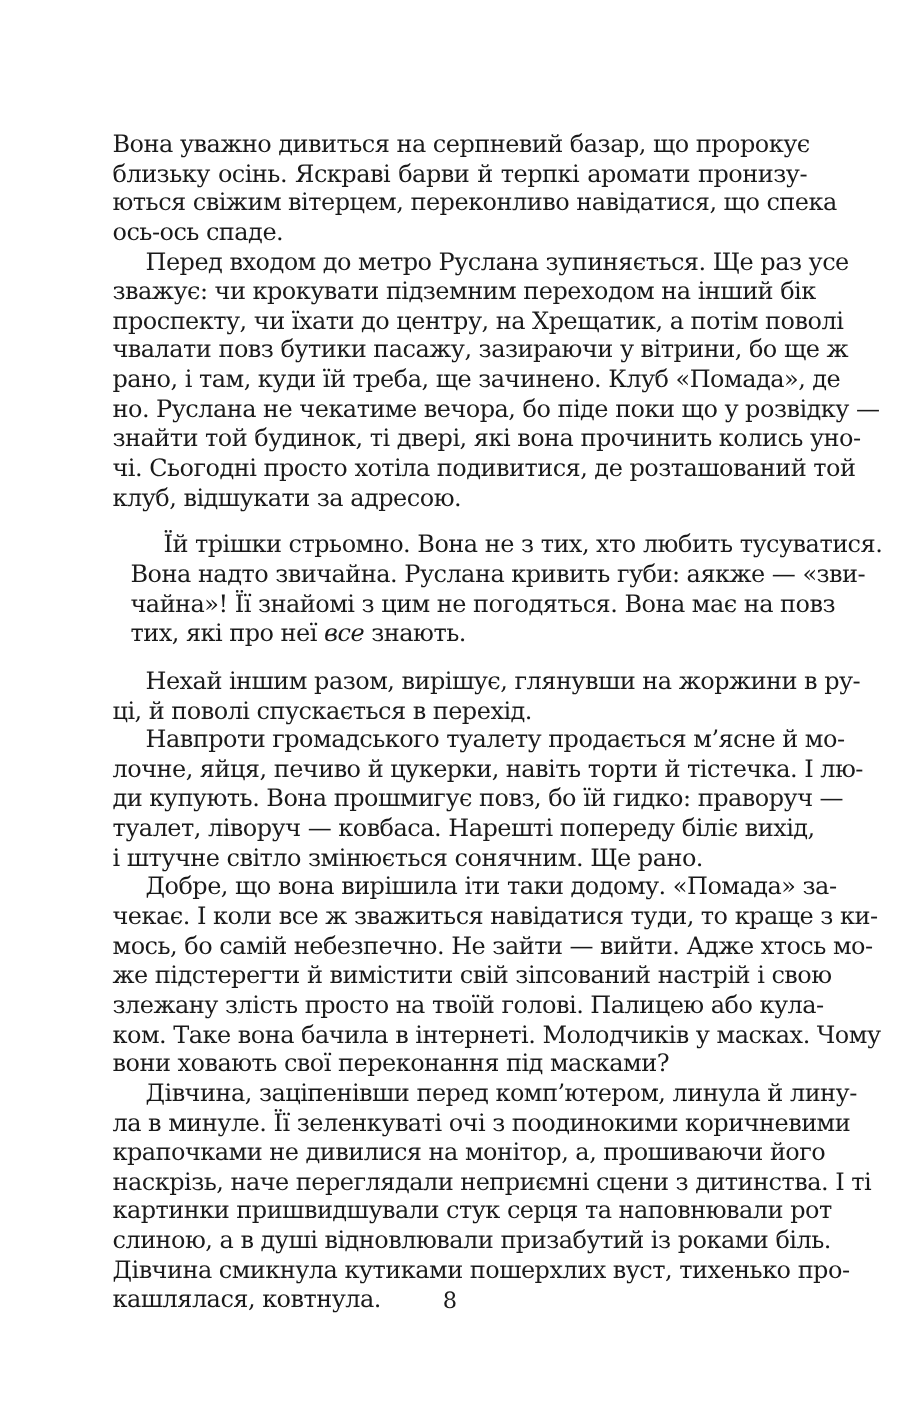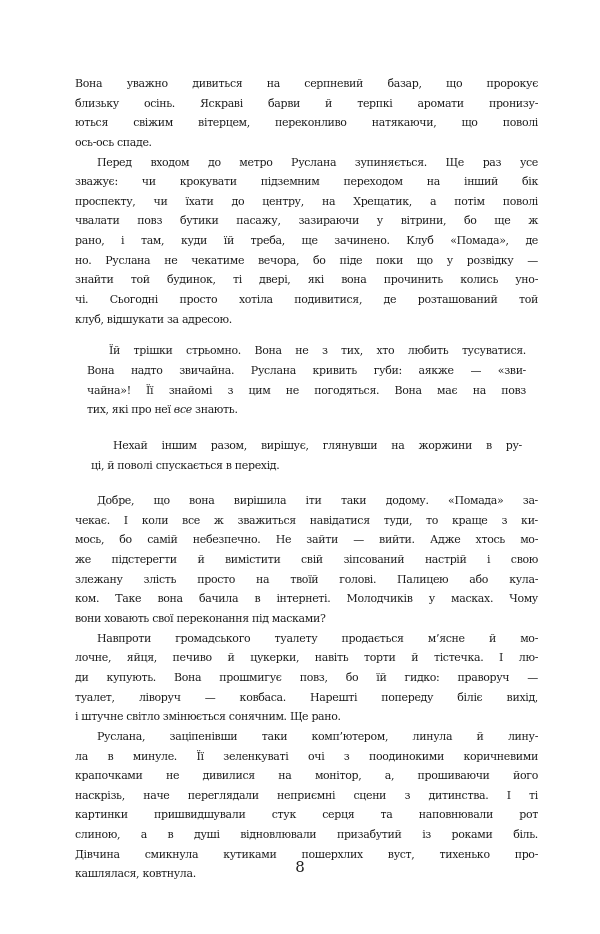--- a/index.html
+++ b/index.html
@@ -1,80 +1,80 @@
 <!DOCTYPE html>
 <html><head>
 <meta charset="utf-8">
 <style>
   html, body { margin: 0; padding: 0; background: #ffffff; }
   body { width: 600px; height: 934px; position: relative; overflow: hidden; }
   .page {
-    position: absolute; left: 75px; top: 74px; width: 463px;
+    position: absolute; left: 75px; top: 86px; width: 463px;
     font-family: "DejaVu Serif", "Liberation Serif", serif;
-    font-size: 11px; line-height: 19.65px; color: #1a1a1a;
+    font-size: 16px; line-height: 19.65px; color: #1a1a1a;
     text-align: justify; letter-spacing: -0.35px;
   }
   .line { display: block; white-space: nowrap; text-align-last: justify; text-align: justify; height: 19.65px; }
   .line.last { text-align-last: left; }
   .line.indent { padding-left: 22px; }
   .page-number {
     position: absolute; top: 858px; left: 0; width: 600px; text-align: center;
     font-family: "DejaVu Serif", "Liberation Serif", serif; font-size: 15px; color: #1a1a1a;
   }
   em { font-style: italic; }
 </style>
 </head>
 <body>
 
 <div class="page">
   <p style="margin:0">
     <span class="line">Вона уважно дивиться на серпневий базар, що пророкує</span>
     <span class="line">близьку осінь. Яскраві барви й терпкі аромати пронизу-</span>
-    <span class="line">ються свіжим вітерцем, переконливо натякаючи, що поволі</span>
+    <span class="line">ються свіжим вітерцем, переконливо навідатися, що спека</span>
     <span class="line last">ось-ось спаде.</span>
   </p>
   <p style="margin:0">
     <span class="line indent">Перед входом до метро Руслана зупиняється. Ще раз усе</span>
     <span class="line">зважує: чи крокувати підземним переходом на інший бік</span>
     <span class="line">проспекту, чи їхати до центру, на Хрещатик, а потім поволі</span>
     <span class="line">чвалати повз бутики пасажу, зазираючи у вітрини, бо ще ж</span>
     <span class="line">рано, і там, куди їй треба, ще зачинено. Клуб «Помада», де</span>
     <span class="line">но. Руслана не чекатиме вечора, бо піде поки що у розвідку —</span>
     <span class="line">знайти той будинок, ті двері, які вона прочинить колись уно-</span>
     <span class="line">чі. Сьогодні просто хотіла подивитися, де розташований той</span>
     <span class="line last">клуб, відшукати за адресою.</span>
   </p>
   <p style="margin:12px">
     <span class="line indent">Їй трішки стрьомно. Вона не з тих, хто любить тусуватися.</span>
     <span class="line">Вона надто звичайна. Руслана кривить губи: аякже — «зви-</span>
     <span class="line">чайна»! Її знайомі з цим не погодяться. Вона має на повз</span>
     <span class="line last"><span>тих, які про неї </span><em>все</em><span> знають.</span></span>
   </p>
-  <p style="margin:16px">
+  <p style="margin:0">
     <span class="line indent">Нехай іншим разом, вирішує, глянувши на жоржини в ру-</span>
     <span class="line last">ці, й поволі спускається в перехід.</span>
+  </p>
+  <p style="margin:0">
+    <span class="line indent">Навпроти громадського туалету продається м’ясне й мо-</span>
+    <span class="line">лочне, яйця, печиво й цукерки, навіть торти й тістечка. І лю-</span>
+    <span class="line">ди купують. Вона прошмигує повз, бо їй гидко: праворуч —</span>
+    <span class="line">туалет, ліворуч — ковбаса. Нарешті попереду біліє вихід,</span>
+    <span class="line last">і штучне світло змінюється сонячним. Ще рано.</span>
   </p>
   <p style="margin:0">
     <span class="line indent">Добре, що вона вирішила іти таки додому. «Помада» за-</span>
     <span class="line">чекає. І коли все ж зважиться навідатися туди, то краще з ки-</span>
     <span class="line">мось, бо самій небезпечно. Не зайти — вийти. Адже хтось мо-</span>
     <span class="line">же підстерегти й вимістити свій зіпсований настрій і свою</span>
     <span class="line">злежану злість просто на твоїй голові. Палицею або кула-</span>
     <span class="line">ком. Таке вона бачила в інтернеті. Молодчиків у масках. Чому</span>
     <span class="line last">вони ховають свої переконання під масками?</span>
   </p>
   <p style="margin:0">
-    <span class="line indent">Навпроти громадського туалету продається м’ясне й мо-</span>
-    <span class="line">лочне, яйця, печиво й цукерки, навіть торти й тістечка. І лю-</span>
-    <span class="line">ди купують. Вона прошмигує повз, бо їй гидко: праворуч —</span>
-    <span class="line">туалет, ліворуч — ковбаса. Нарешті попереду біліє вихід,</span>
-    <span class="line last">і штучне світло змінюється сонячним. Ще рано.</span>
-  </p>
-  <p style="margin:0">
-    <span class="line indent">Руслана, заціпенівши таки комп’ютером, линула й лину-</span>
+    <span class="line indent">Дівчина, заціпенівши перед комп’ютером, линула й лину-</span>
     <span class="line">ла в минуле. Її зеленкуваті очі з поодинокими коричневими</span>
     <span class="line">крапочками не дивилися на монітор, а, прошиваючи його</span>
     <span class="line">наскрізь, наче переглядали неприємні сцени з дитинства. І ті</span>
     <span class="line">картинки пришвидшували стук серця та наповнювали рот</span>
     <span class="line">слиною, а в душі відновлювали призабутий із роками біль.</span>
     <span class="line">Дівчина смикнула кутиками пошерхлих вуст, тихенько про-</span>
     <span class="line last">кашлялася, ковтнула.</span>
   </p>
 </div>
 

